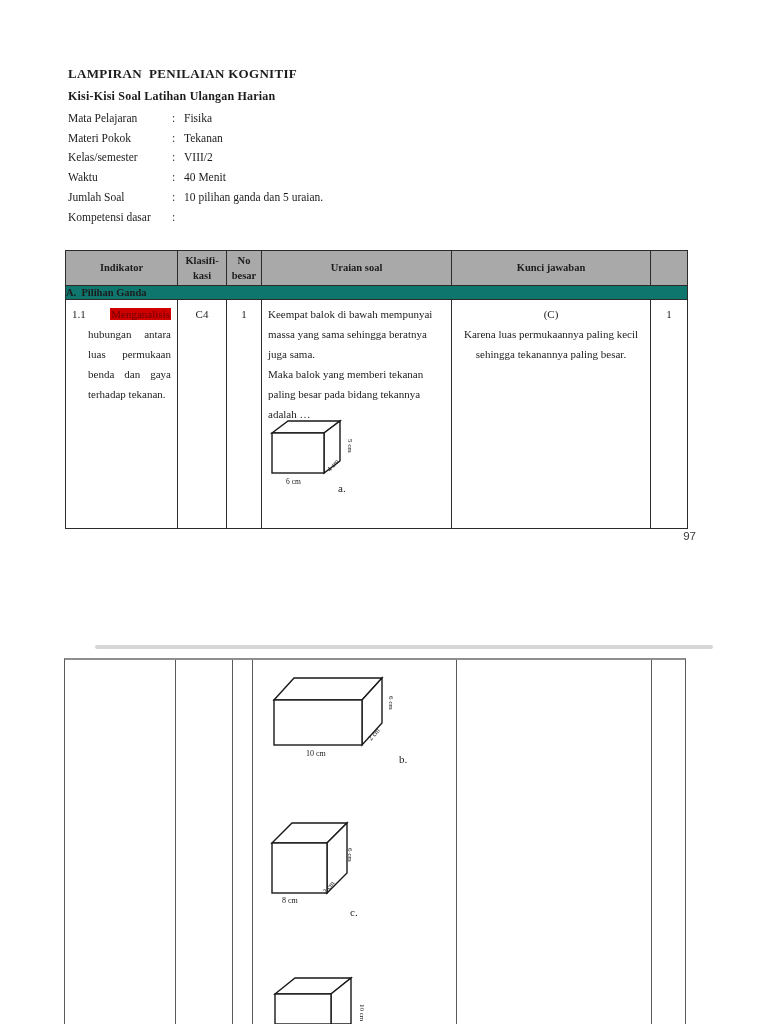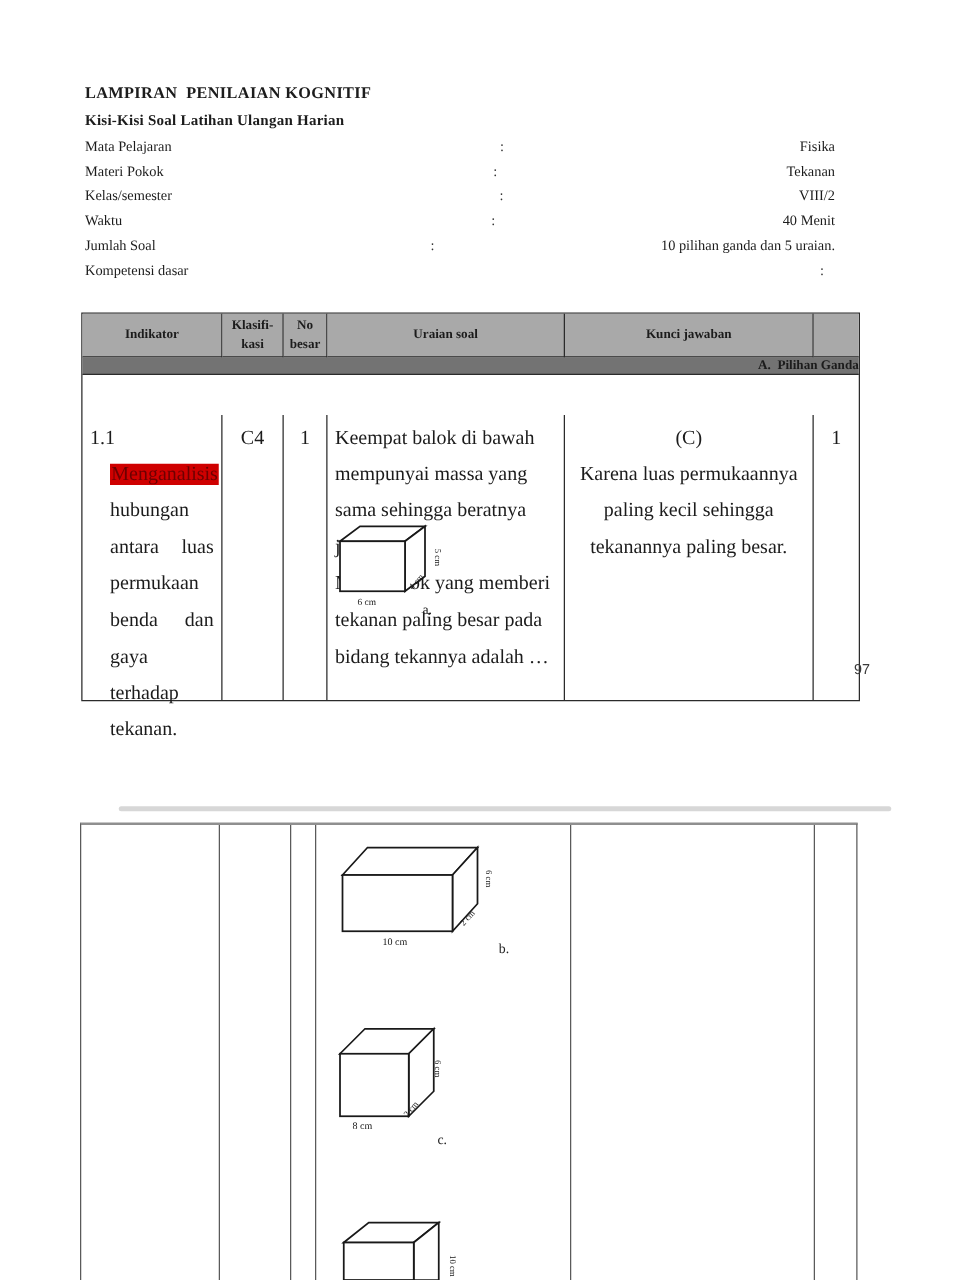--- a/index.html
+++ b/index.html
@@ -6,44 +6,44 @@
   body{
     width:768px;height:1024px;position:relative;overflow:hidden;
     background:#ffffff;color:#1c1c1c;
     font-family:"Liberation Serif", serif;
   }
   .abs{position:absolute;}
   
   .doc-title{left:68px;top:66px;font-size:13px;font-weight:bold;white-space:pre;letter-spacing:.3px;}
   .doc-subtitle{left:68px;top:89px;font-size:12px;font-weight:bold;letter-spacing:.2px;}
   .meta{left:68px;top:108px;width:600px;font-size:11.5px;}
-  .meta-row{display:flex;height:19.8px;align-items:center;justify-content:space-between;}
+  .meta-row{display:flex;height:19.8px;align-items:center;}
   .meta-label{width:104px;}
   .meta-colon{width:12px;text-align:left;color:#333;}
   .meta-value{white-space:pre;}
   
   .ktable{
     left:65px;top:250px;width:621px;
     display:grid;grid-template-columns:112px 49px 35px 190px 199px 36px;
     border:1px solid #2b2b2b;box-sizing:content-box;
   }
   .ktable>div{box-sizing:border-box;}
   .hcell{
     background:#a9a9a9;height:35px;font-weight:bold;font-size:10.5px;
     display:flex;align-items:center;justify-content:center;text-align:center;
     border-right:1px solid #2b2b2b;border-bottom:1px solid #2b2b2b;line-height:1.45;
   }
   .hcell.last{border-right:none;}
   .section-row{
-    grid-column:1/-1;background:#737373;height:14px;line-height:14px;
-    font-weight:bold;font-size:10.5px;text-align:right;border-bottom:1px solid #2b2b2b;white-space:pre;
+    grid-column:1/-1;background:#0f766e;height:14px;line-height:14px;
+    font-weight:bold;font-size:10.5px;text-align:left;border-bottom:1px solid #2b2b2b;white-space:pre;
   }
   .dcell{
-    height:228px;font-size:16px;border-right:1px solid #2b2b2b;
-    padding:4px 6px;line-height:1.82;position:relative;margin-top:32px;
+    height:228px;font-size:11px;border-right:1px solid #2b2b2b;
+    padding:4px 6px;line-height:1.82;position:relative;
   }
   .dcell.last{border-right:none;}
   .dcell.center{text-align:center;}
   .indikator-p{margin:0;text-align:justify;padding-left:16px;text-indent:-16px;}
   .hl{background:#cf0000;color:#6e0000;padding:0 1px;}
   .uraian-p{margin:0;}
   .kunci-opt{margin:0;text-align:center;}
   .kunci-exp{margin:0;text-align:center;}
   .page-number{left:639px;top:530px;width:57px;text-align:right;font-family:"Liberation Sans",sans-serif;font-size:11.5px;color:#3a3a3a;}
   

